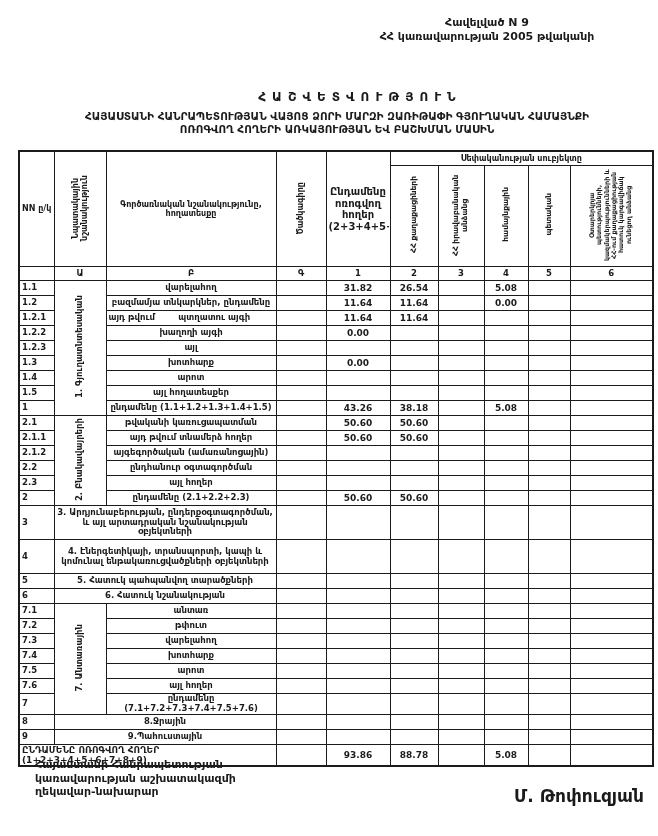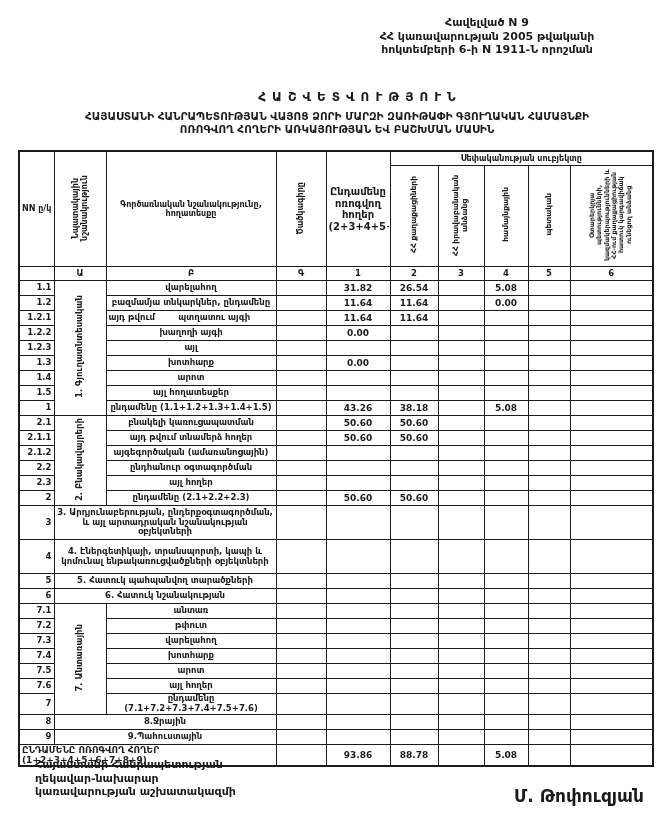--- a/index.html
+++ b/index.html
@@ -34,21 +34,21 @@
   tr.h2 th{height:100px;font-size:7.5px;}
   tr.letters th{height:13px;font-size:8.5px;}
   .vt{
     writing-mode:vertical-rl;transform:rotate(180deg);
     display:inline-block;max-height:96px;line-height:1.15;white-space:normal;
   }
   th .small{font-size:6.4px;}
   tbody tr{height:15px;}
   tbody tr.tall{height:34px;}
   tbody tr.trow{height:16px;}
-  td.nn{font-size:8.5px;font-weight:bold;text-align:right;}
+  td.nn{font-size:8.5px;font-weight:bold;text-align:left;}
   td.lbl{font-weight:bold;text-align:center;font-size:8.5px;}
   td.code{}
   td.v{text-align:center;font-size:9px;font-weight:bold;}
   td.sec{text-align:center;font-weight:bold;}
   td.sec .vt{max-height:130px;font-size:8.5px;}
   .split{display:flex;align-items:center;}
   .split .b{margin:0 auto;}
   td.total-lbl{font-weight:bold;text-align:left;font-size:9px;}
   .footer{
     position:absolute;top:758px;left:35px;width:600px;
@@ -60,21 +60,20 @@
   }
 </style>
 </head>
 <body>
 
 <div class="page">
 
   <div class="appendix">
     <div>Հավելված N 9</div>
     <div>ՀՀ կառավարության 2005 թվականի</div>
-    <div>հոկտեմբերի 6-ի N 1911-Ն որոշման</div>
   </div>
 
   <div class="title">ՀԱՇՎԵՏՎՈՒԹՅՈՒՆ</div>
 
   <div class="subtitle">
     <div>ՀԱՅԱՍՏԱՆԻ ՀԱՆՐԱՊԵՏՈՒԹՅԱՆ ՎԱՅՈՑ ՁՈՐԻ ՄԱՐԶԻ ԶԱՌԻԹԱՓԻ ԳՅՈՒՂԱԿԱՆ ՀԱՄԱՅՆՔԻ</div>
     <div>ՈՌՈԳՎՈՂ ՀՈՂԵՐԻ ԱՌԿԱՅՈՒԹՅԱՆ ԵՎ ԲԱՇԽՄԱՆ ՄԱՍԻՆ</div>
   </div>
 
   <table>
@@ -226,21 +225,21 @@
         <td class="v">43.26</td>
         <td class="v">38.18</td>
         <td class="v"></td>
         <td class="v">5.08</td>
         <td class="v"></td>
         <td class="v"></td>
       </tr>
       <tr>
         <td class="nn">2.1</td>
         <td class="sec" rowspan="6"><span class="vt">2. Բնակավայրերի</span></td>
-        <td class="lbl">բնակելի կառուցապատման</td>
+        <td class="lbl">թվականի կառուցապատման</td>
         <td class="code"></td>
         <td class="v">50.60</td>
         <td class="v">50.60</td>
         <td class="v"></td>
         <td class="v"></td>
         <td class="v"></td>
         <td class="v"></td>
       </tr>
       <tr>
         <td class="nn">2.1.1</td>
@@ -449,18 +448,18 @@
         <td class="v"></td>
         <td class="v">5.08</td>
         <td class="v"></td>
         <td class="v"></td>
       </tr>
     </tbody>
   </table>
 
   <div class="footer">
     <div>Հայաստանի Հանրապետության</div>
+    <div>կառավարության աշխատակազմի</div>
     <div>ղեկավար-նախարար</div>
-    <div>կառավարության աշխատակազմի</div>
   </div>
   <div class="signature">Մ. Թոփուզյան</div>
 
 </div>
 
 </body></html>

